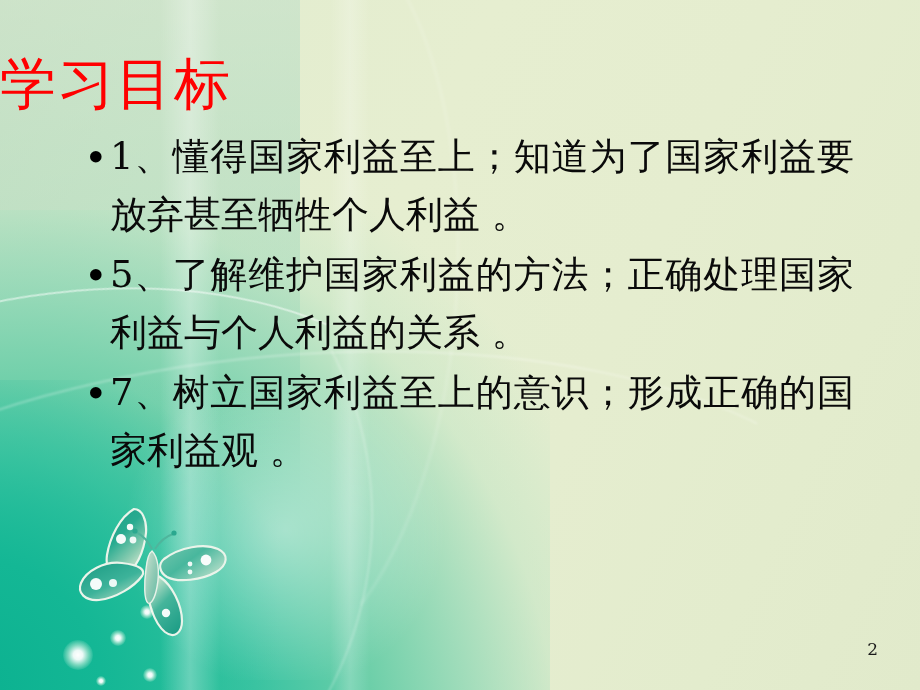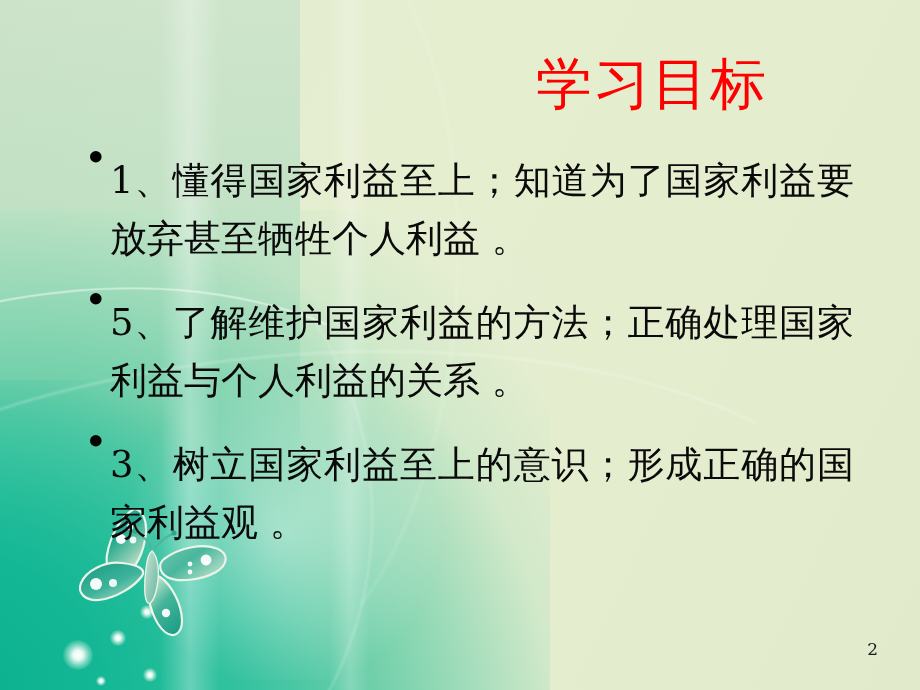--- a/index.html
+++ b/index.html
@@ -158,21 +158,21 @@
       rgba(248,255,240,0.45) 48%,
       rgba(230,255,225,0) 75%);
   }
 
   
   .title {
     position: absolute;
     left: 0;
     top: 53px;
     width: 768px;
-    text-align: right;
+    text-align: left;
     color: #ff0000;
     font-family: "DejaVu Serif", "Liberation Serif", serif;
     font-size: 56px;
     line-height: 1.1;
     letter-spacing: 2px;
     white-space: nowrap;
   }
 
   
   .body {
@@ -196,21 +196,20 @@
   }
   .bullet-text {
     flex: 1 1 auto;
     color: #0a0a0a;
     font-family: "DejaVu Serif", "Liberation Serif", serif;
     font-size: 37px;
     line-height: 58px;
     letter-spacing: 0px;
     text-align: justify;
     text-justify: inter-ideograph;
-    margin-top: 24px;
   }
 
   
   .page-number {
     position: absolute;
     right: 42px;
     bottom: 32px;
     color: #1a1a1a;
     font-family: "DejaVu Serif", "Liberation Serif", serif;
     font-size: 17px;
@@ -307,20 +306,20 @@
       <span class="bullet-text">1、懂得国家利益至上；知道为了国家利益要放弃甚至牺牲个人利益 。</span>
     </div>
 
     <div class="bullet-row">
       <span class="bullet-mark">•</span>
       <span class="bullet-text">5、了解维护国家利益的方法；正确处理国家利益与个人利益的关系 。</span>
     </div>
 
     <div class="bullet-row">
       <span class="bullet-mark">•</span>
-      <span class="bullet-text">3、树立国家利益至上的意识；形成正确的国家利益观 。</span>
+      <span class="bullet-text">7、树立国家利益至上的意识；形成正确的国家利益观 。</span>
     </div>
 
   </div>
 
   <div class="page-number">2</div>
 
 </div>
 
 </body></html>

